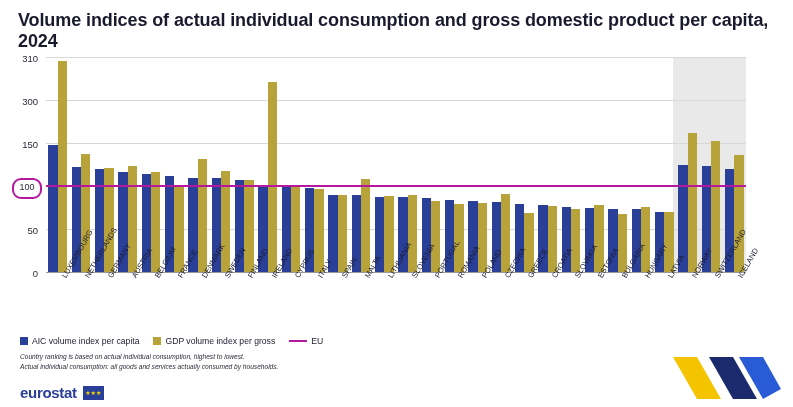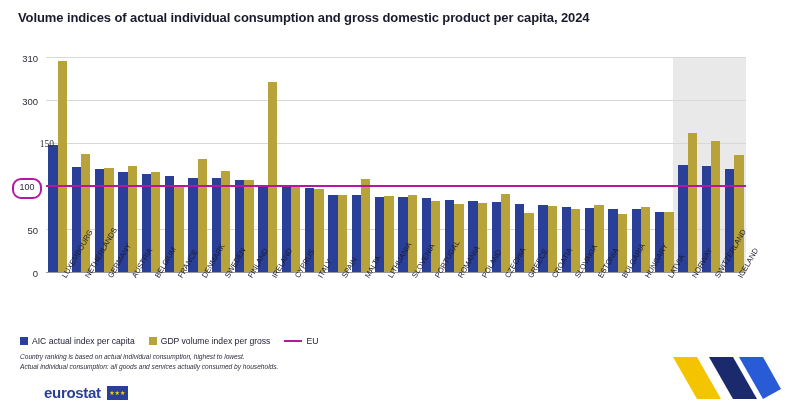--- a/index.html
+++ b/index.html
@@ -16,21 +16,21 @@
   }
   #page {
     position: relative;
     width: 793px;
     height: 407px;
   }
   .title {
     position: absolute;
     left: 18px;
     top: 10px;
-    font-size: 13px;
+    font-size: 18px;
     font-weight: bold;
     color: #1a1a2e;
     letter-spacing: -0.1px;
   }
   .subtitle {
     position: absolute;
     left: 18px;
     top: 34px;
     font-size: 10px;
     font-style: italic;
@@ -166,21 +166,20 @@
     height: 34px;
     background: #ffffff;
   }
   .eurostat-logo {
     position: absolute;
     left: 20px;
     bottom: 6px;
     display: flex;
     align-items: center;
     gap: 6px;
-    margin-left: 24px;
   }
   .eurostat-word {
     font-size: 15px;
     font-weight: bold;
     color: #2a3f98;
     letter-spacing: -0.3px;
   }
   .eu-flag {
     width: 21px;
     height: 14px;
@@ -282,21 +281,21 @@
         <div class="bar aic" title="ICELAND AIC 121" style="left: 679px; width: 9.33333px; height: 104.06px;"></div>
         <div class="bar gdp" title="ICELAND GDP 137" style="left: 688.333px; width: 9.33333px; height: 117.82px;"></div>
       </div>
     <div id="euline" class="eu-line" style="bottom: 86px;"></div>
     <div class="axisline"></div>
   </div>
   <div id="ylabels">
       <div class="ytick" style="left: 0px; top: 273px; width: 38px; position: absolute;">0</div>
       <div class="ytick" style="left: 0px; top: 230px; width: 38px; position: absolute;">50</div>
       <div class="ytick" style="left: 0px; top: 187px; width: 38px; position: absolute;">100</div>
-      <div class="ytick" style="left: 16px; top: 144px; width: 38px; position: absolute; font-family: Liberation Serif, serif;">150</div>
+      <div class="ytick" style="left: 0px; top: 144px; width: 38px; position: absolute;">150</div>
       <div class="ytick" style="left: 0px; top: 101px; width: 38px; position: absolute;">300</div>
       <div class="ytick" style="left: 0px; top: 58px; width: 38px; position: absolute;">310</div>
     </div>
   <div id="eubadge" class="eu-badge" style="left: 12px; top: 178px;">100</div>
 
   <div id="catlabels">
       <div class="cat" style="left: 13.6667px;">LUXEMBOURG</div>
       <div class="cat" style="left: 37px;">NETHERLANDS</div>
       <div class="cat" style="left: 60.3333px;">GERMANY</div>
       <div class="cat" style="left: 83.6667px;">AUSTRIA</div>
@@ -324,21 +323,21 @@
       <div class="cat" style="left: 597px;">HUNGARY</div>
       <div class="cat" style="left: 620.333px;">LATVIA</div>
       <div class="cat" style="left: 643.667px;">NORWAY</div>
       <div class="cat" style="left: 667px;">SWITZERLAND</div>
       <div class="cat" style="left: 690.333px;">ICELAND</div>
     </div>
 
   <div id="legend">
     <div class="leg-item">
       <span class="swatch sw-aic"></span>
-      <span>AIC actual index per capita</span>
+      <span>AIC volume index per capita</span>
     </div>
     <div class="leg-item">
       <span class="swatch sw-gdp"></span>
       <span>GDP volume index per gross</span>
     </div>
     <div class="leg-item">
       <span class="sw-eu"></span>
       <span>EU</span>
     </div>
   </div>

